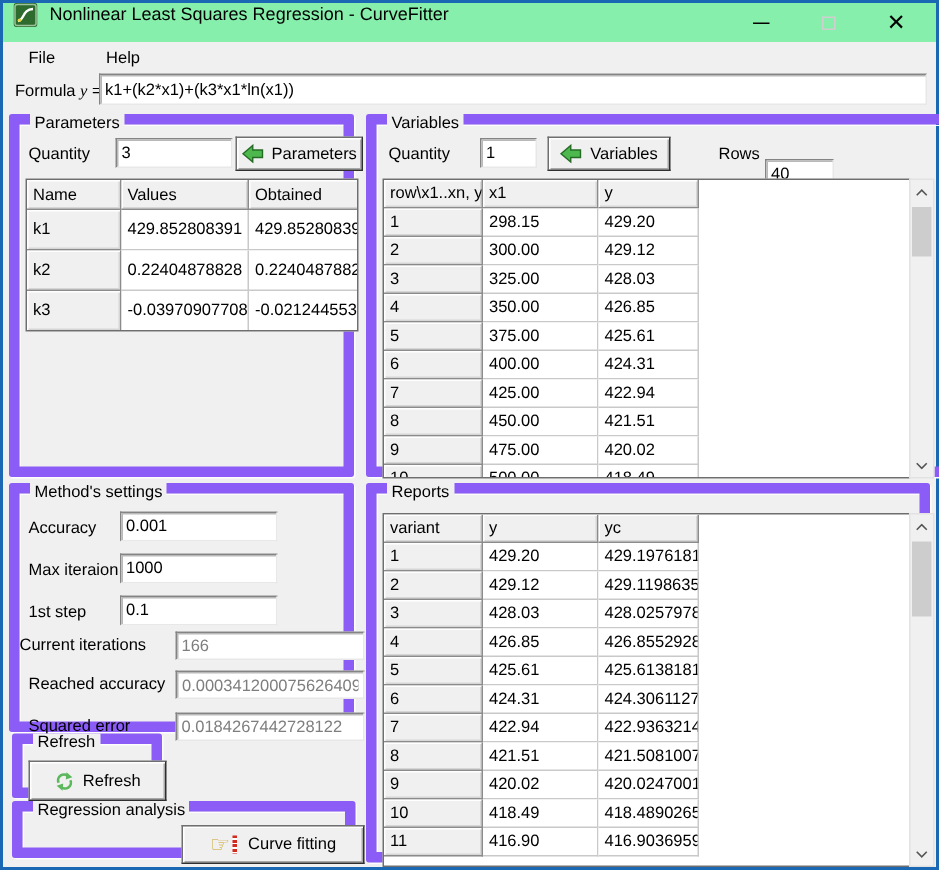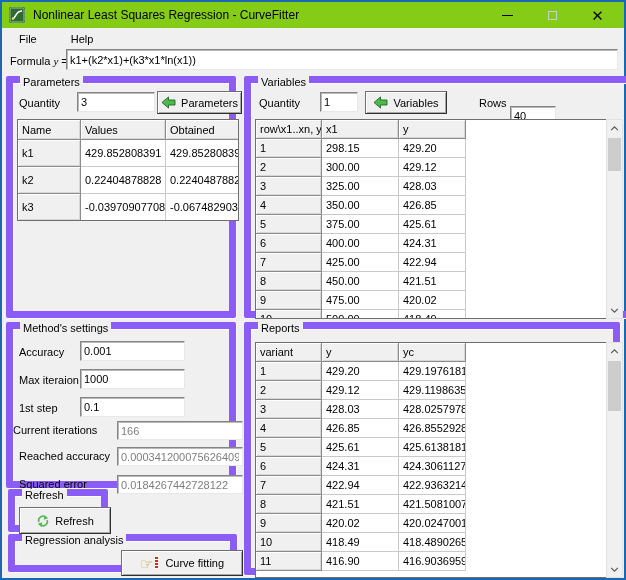--- a/index.html
+++ b/index.html
@@ -3,22 +3,22 @@
 <meta charset="utf-8">
 <style>
   * { margin:0; padding:0; box-sizing:border-box; }
   html,body { background:#cccccc; font-family:"Liberation Sans", sans-serif; }
   .window{
     position:relative; width:626px; height:580px; background:#f0f0f0;
     box-shadow: inset 0 0 0 2px #1a67b3;
     font-size:11px; color:#000; overflow:hidden;
   }
   
-  .titlebar{ position:absolute; left:2px; top:2px; right:2px; height:26px; background:#84cc16;
-    display:flex; align-items:center; }
+  .titlebar{ position:absolute; left:2px; top:2px; right:2px; height:26px; background:#86efac;
+    display:flex; align-items:flex-start; }
   .appicon{ width:16px; height:16px; margin-left:7px; flex:0 0 auto; }
   .title-text{ margin-left:8px; font-size:12px; white-space:nowrap; }
   .winbtns{ position:absolute; right:4px; top:0; height:26px; display:flex; }
   .winbtn{ width:45px; height:26px; display:flex; align-items:center; justify-content:center; }
   .min-glyph{ width:11px; height:0; border-top:1px solid #000; display:block; }
   .max-glyph{ width:9px; height:9px; border:1px solid #cfcfcf; display:block; }
   .close-glyph{ font-size:15px; line-height:15px; color:#000; }
   
   .menubar{ position:absolute; left:2px; top:28px; right:2px; height:22px; background:#f0f0f0;
     display:flex; align-items:center; }
@@ -125,21 +125,21 @@
           <div class="cell">429.85280839</div>
         </div>
         <div class="tr row">
           <div class="cell raised">k2</div>
           <div class="cell">0.22404878828</div>
           <div class="cell">0.2240487882</div>
         </div>
         <div class="tr row">
           <div class="cell raised">k3</div>
           <div class="cell">-0.03970907708</div>
-          <div class="cell">-0.067482903</div>
+          <div class="cell">-0.021244553</div>
         </div>
       </div>
   </div>
 
   <div class="group" style="left:244px; top:76px; width:408px; height:242px;">
     <span class="legend">Variables</span>
     <span class="lbl" style="left:8px; top:14px;">Quantity</span>
     <input class="edit" style="left: 69px; top: 9px; width: 38px; height: 20px;" value="1">
     <button class="btn" style="left:114px; top:8px; width:82px; height:23px;">
       <svg class="icon-svg" width="15" height="13" viewBox="0 0 16 14">

